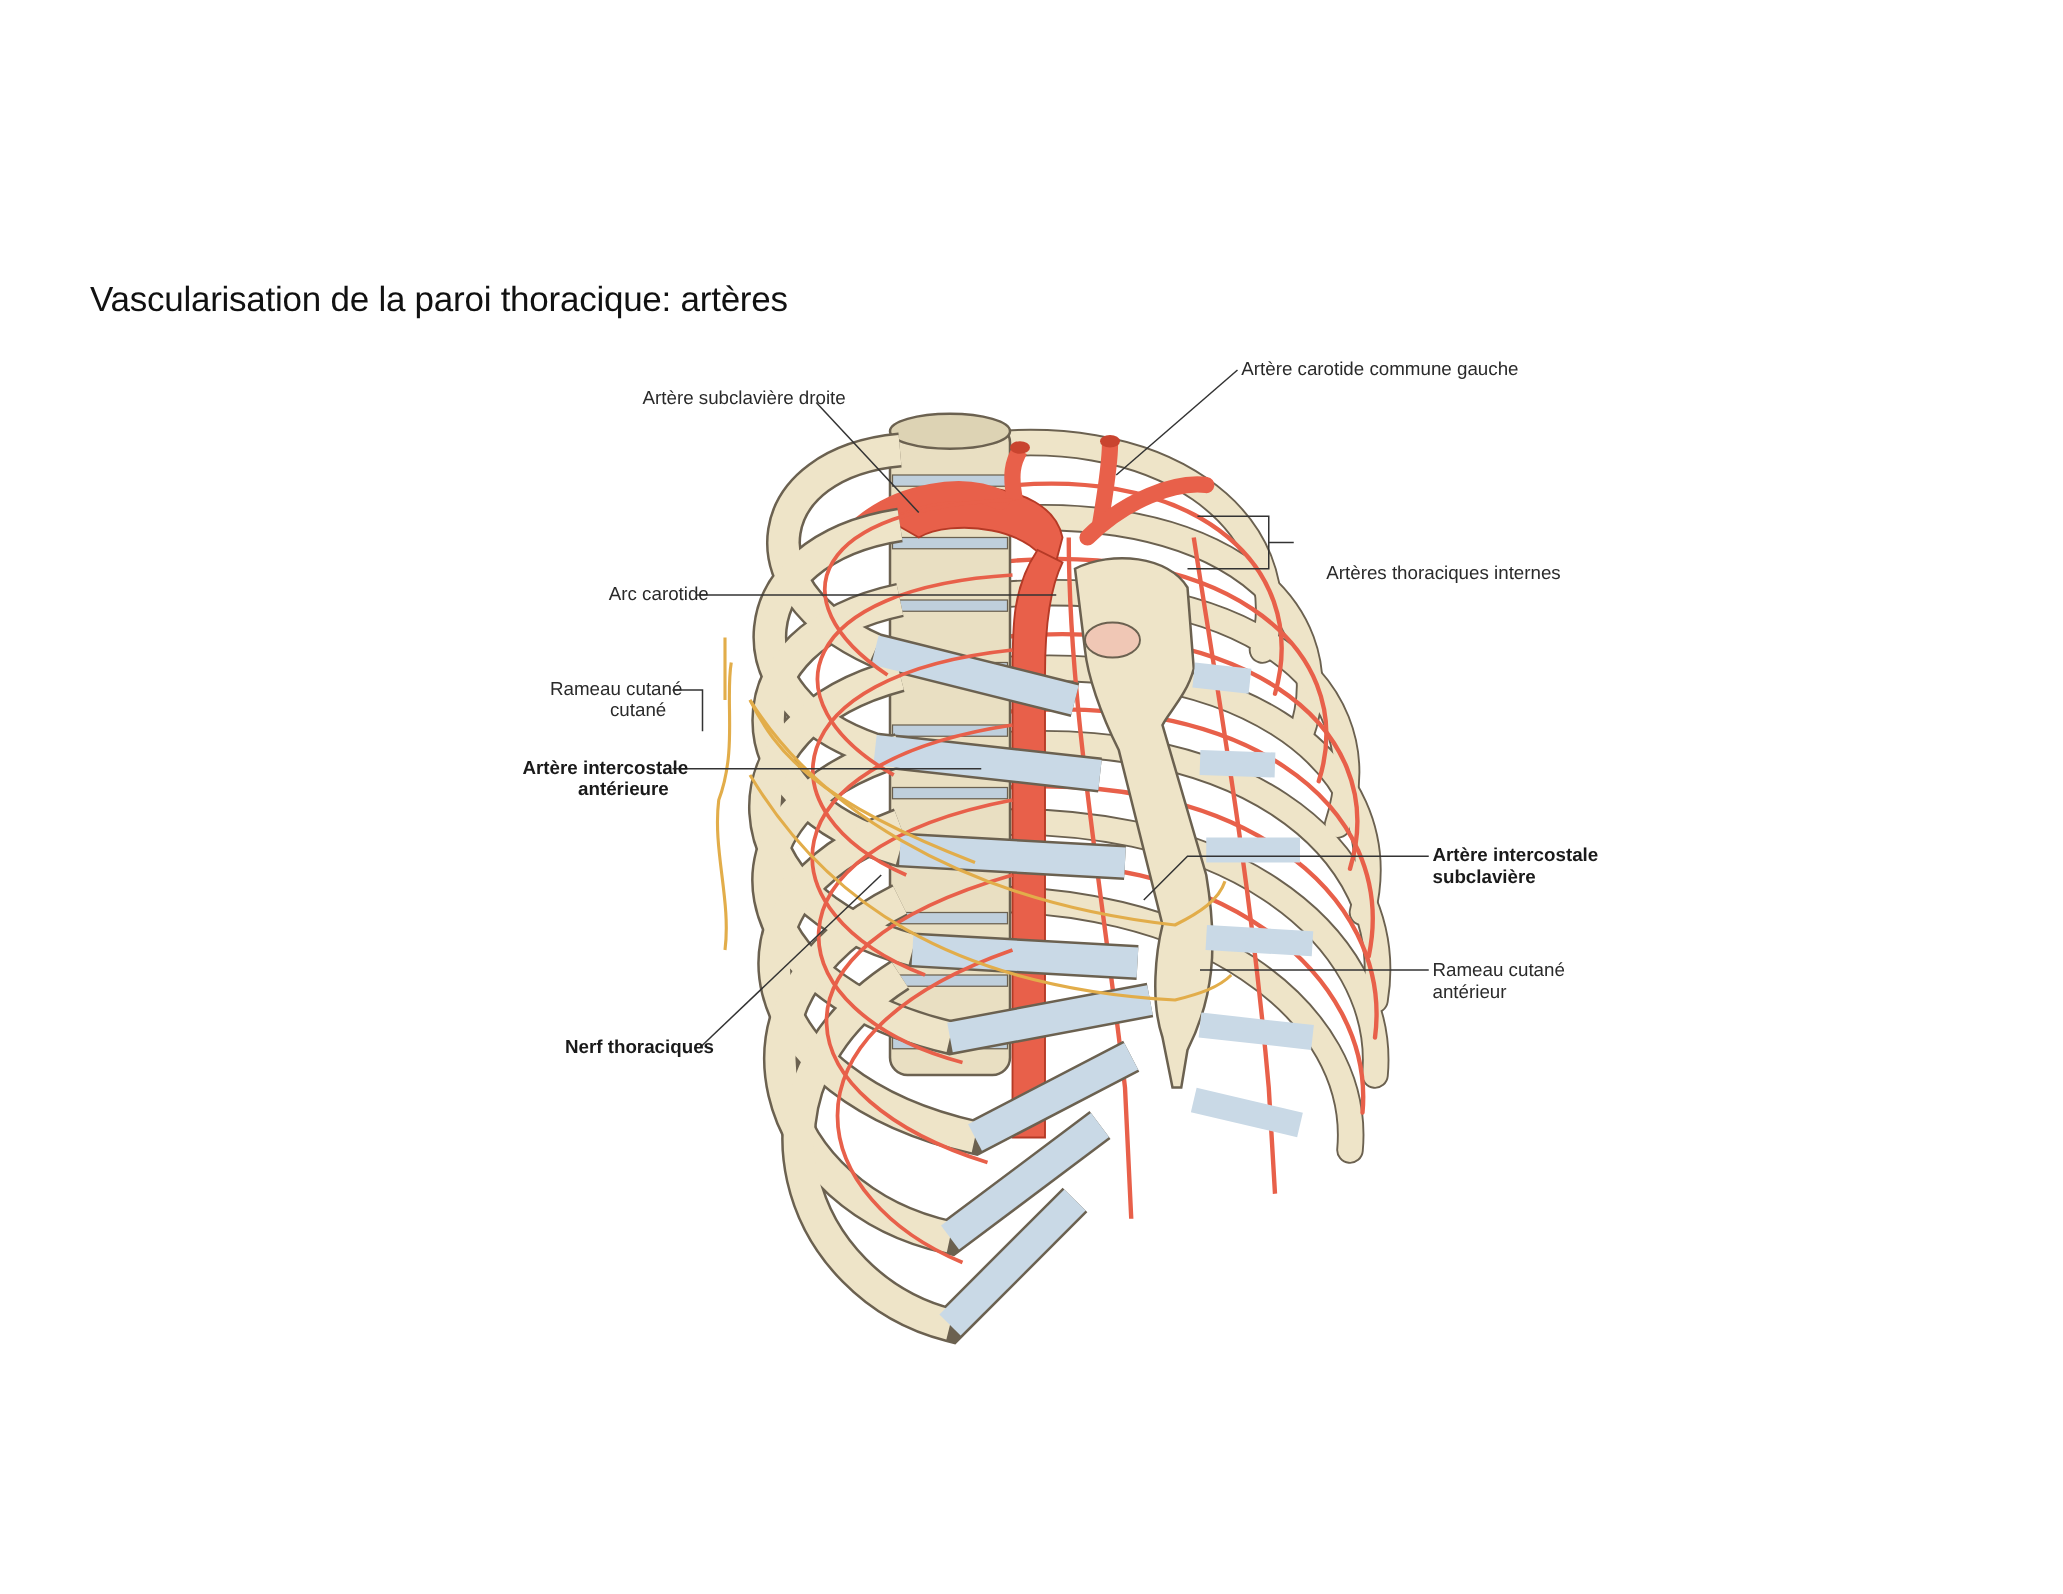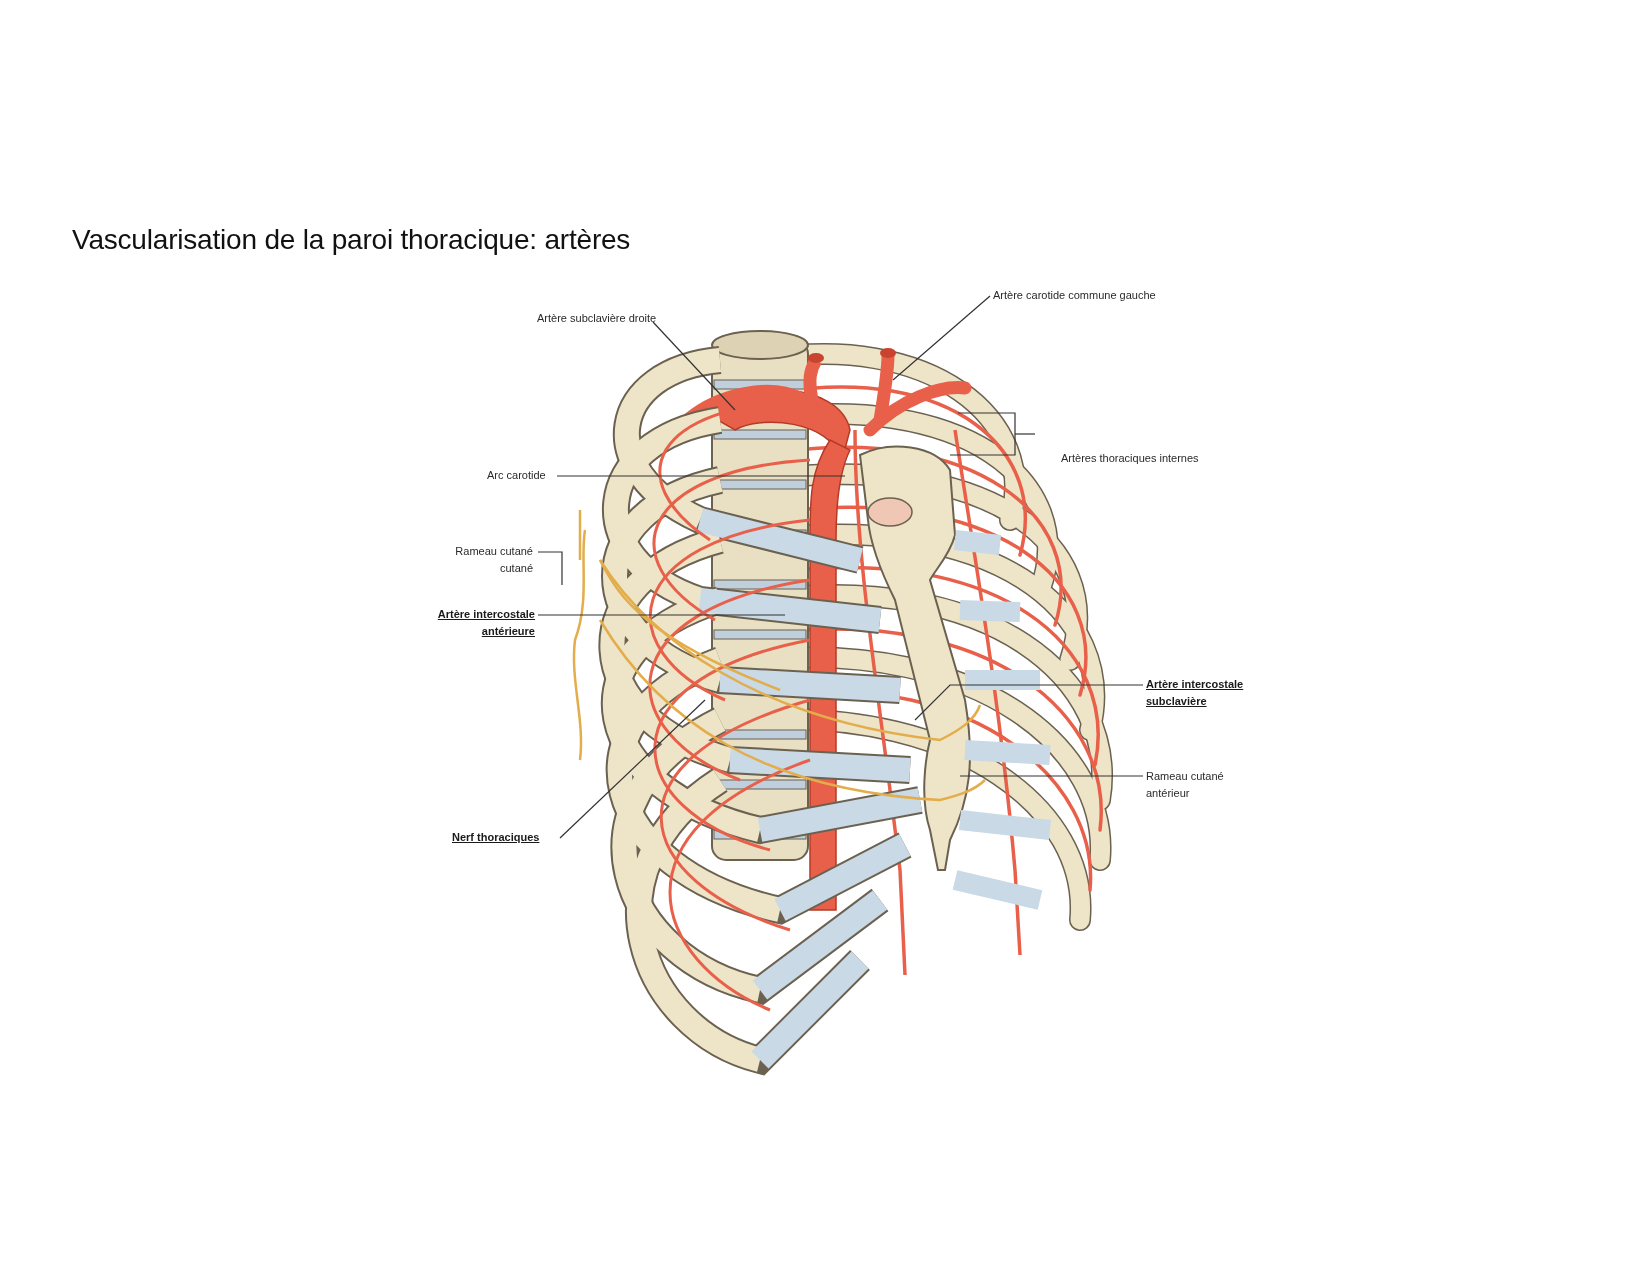--- a/index.html
+++ b/index.html
@@ -1,22 +1,22 @@
 <!DOCTYPE html>
 <html><head>
 <meta charset="utf-8">
 <style>
   html, body { margin: 0; padding: 0; background: #ffffff; }
   body { width: 1650px; height: 1275px; position: relative; overflow: hidden;
          font-family: "Liberation Sans", sans-serif; }
   .slide-title { position: absolute; left: 72px; top: 224px; font-size: 28px; color: #111111;
                  white-space: nowrap; letter-spacing: -0.2px; }
   .figure { position: absolute; left: 0; top: 0; width: 1650px; height: 1275px; }
-  .label { position: absolute; font-size: 11px; color: #2a2a2a; white-space: nowrap; line-height: 17px; }
-  .label.bold { font-weight: bold; color: #1a1a1a; text-decoration: underline; }
+  .label { position: absolute; font-size: 15px; color: #2a2a2a; white-space: nowrap; line-height: 17px; }
+  .label.bold { font-weight: bold; color: #1a1a1a; }
   .label.right { text-align: right; }
 </style>
 </head>
 <body>
 
 <div class="slide-title">Vascularisation de la paroi thoracique: artères</div>
 
 <svg class="figure" viewBox="0 0 1650 1275" xmlns="http://www.w3.org/2000/svg">
 
   <g fill="none" stroke-linecap="round">
@@ -156,21 +156,21 @@
     <path d="M538 615 L 785 615"></path>
     <path d="M560 838 L 705 700"></path>
     <path d="M990 296 L 893 380"></path>
     <path d="M958 413 L 1015 413 L 1015 455 L 950 455"></path>
     <path d="M1015 434 L 1035 434"></path>
     <path d="M1143 685 L 950 685 L 915 720"></path>
     <path d="M1143 776 L 960 776"></path>
   </g>
 </svg>
 
-<div class="label" style="left:537px; top:310px;">Artère subclavière droite</div>
+<div class="label" style="left:514px; top:310px;">Artère subclavière droite</div>
 <div class="label" style="left:487px; top:467px;">Arc carotide</div>
 <div class="label right" style="left:440px; top:543px; width:93px;">
   <div>Rameau cutané</div>
   <div>cutané</div>
 </div>
 <div class="label bold right" style="left:418px; top:606px; width:117px;">
   <div>Artère intercostale</div>
   <div>antérieure</div>
 </div>
 <div class="label bold" style="left:452px; top:829px;">Nerf thoraciques</div>

